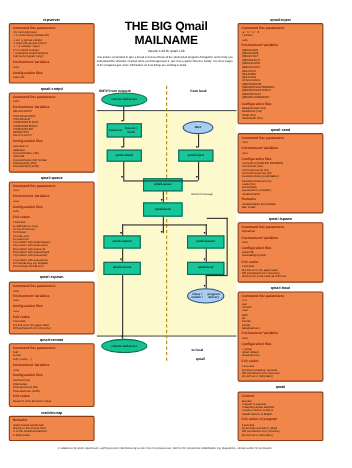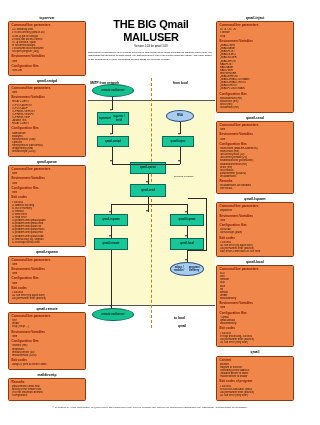--- a/index.html
+++ b/index.html
@@ -313,21 +313,21 @@
             <div class="sec-l">qmail-remote sends mail</div>
             <div class="sec-l">directly to the remote host</div>
             <div class="sec-l">or to the smarthost defined</div>
             <div class="sec-l">in smtproutes.</div>
           </div>
         </div>
       </div>
     </div>
 
   <div id="header">
-    <div class="big-title">THE BIG Qmail MAILUSER</div>
+    <div class="big-title">THE BIG Qmail MAILNAME</div>
     <div class="version">Version 1.03 for qmail 1.03</div>
     <div class="blurb">This picture is intended to give a broad overview of how all the small qmail programs fit together and to help you understand the structure of qmail when you first approach it. Use it as a quick reference handy. The inner pages of the programs give more information on how things are working in detail.</div>
   </div>
 
   <div id="diagram">
     <div class="panel"></div>
     <div class="divider"></div>
   <div class="node ell" style="left: 4px; top: 6px; width: 42px; height: 13px;">
         <span>remote mailserver</span>
       </div>

